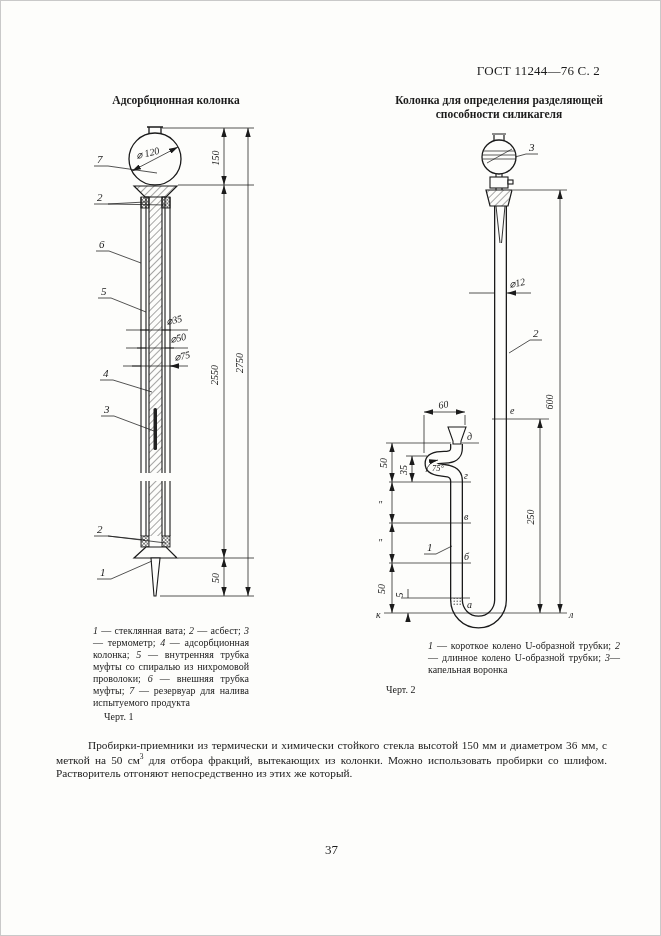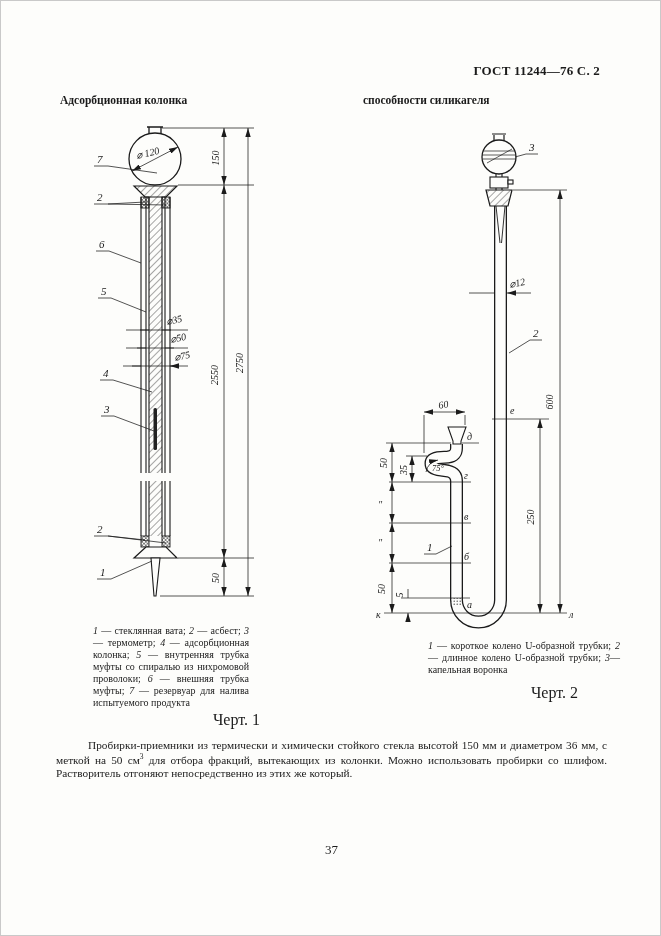--- a/index.html
+++ b/index.html
@@ -1,50 +1,51 @@
 <!DOCTYPE html>
 <html><head>
 <meta charset="utf-8">
 <style>
   html,body{margin:0;padding:0;}
   body{width:661px;height:936px;background:#fdfdfb;position:relative;
        font-family:"Liberation Serif","DejaVu Serif",serif;color:#1b1b1b;overflow:hidden;}
   .page-frame{position:absolute;inset:0;border:1px solid #c9c9c9;pointer-events:none;}
   .docref{position:absolute;top:63px;left:300px;width:300px;text-align:right;
-          font-weight:bold;font-size:13px;letter-spacing:.2px;}
-  .figtitle{position:absolute;font-weight:bold;font-size:11.5px;text-align:left;line-height:13.5px;}
+          font-weight:normal;font-size:13px;letter-spacing:.2px;}
+  .figtitle{position:absolute;font-weight:bold;font-size:11.5px;text-align:center;line-height:13.5px;}
   #t1{top:94px;left:60px;width:232px;}
   #t2{top:94px;left:363px;width:272px;}
   svg text{fill:#1b1b1b;}
   .dtx{font:italic 10px "Liberation Serif",serif;}
   .lbl{font:italic 11px "Liberation Serif",serif;}
   .ltr{font:italic 10px "Liberation Serif",serif;}
   .ang{font:italic 8.5px "Liberation Serif",serif;}
   .caption{position:absolute;font-size:10px;line-height:12px;text-align:justify;}
   #cap1{top:625px;left:93px;width:156px;}
   #cap2{top:640px;left:386px;width:192px;margin-left:42px;}
   .caption i{font-style:italic;}
-  .chart-label{position:absolute;font-size:16px;text-align:right;font-family:Liberation Serif, serif;}
+  .chart-label{position:absolute;font-size:10px;text-align:left;font-family:Liberation Serif, serif;}
   #chl1{top:711px;left:104px;width:156px;}
   #chl2{top:684px;left:386px;width:192px;}
   .bodytext{position:absolute;top:739px;left:56px;width:551px;font-size:11.3px;
             line-height:12.4px;text-align:justify;}
   .bodytext p{margin:0;text-indent:32px;}
   sup{font-size:7.5px;}
   .pagenum{position:absolute;top:842px;left:56px;width:551px;text-align:center;font-size:13px;}
 </style>
 </head>
 <body>
 
 <div class="page-frame"></div>
 
 <div class="docref">ГОСТ 11244—76 С. 2</div>
 
 <div class="figtitle" id="t1">Адсорбционная колонка</div>
 <div class="figtitle" id="t2">
+  <div>Колонка для определения разделяющей</div>
   <div>способности силикагеля</div>
 </div>
 
 <svg style="position:absolute;left:85px;top:120px" width="175" height="485" viewBox="85 120 175 485">
   <defs>
     <marker id="f1a" viewBox="0 0 10 6" refX="10" refY="3" markerWidth="9" markerHeight="5.4" markerUnits="userSpaceOnUse" orient="auto-start-reverse">
       <path d="M0,0 L10,3 L0,6 Z" fill="#1b1b1b"></path>
     </marker>
     <pattern id="f1h" width="5" height="5" patternUnits="userSpaceOnUse" patternTransform="rotate(45)">
       <line x1="0" y1="0" x2="0" y2="5" stroke="#3a3a3a" stroke-width="0.9"></line>

